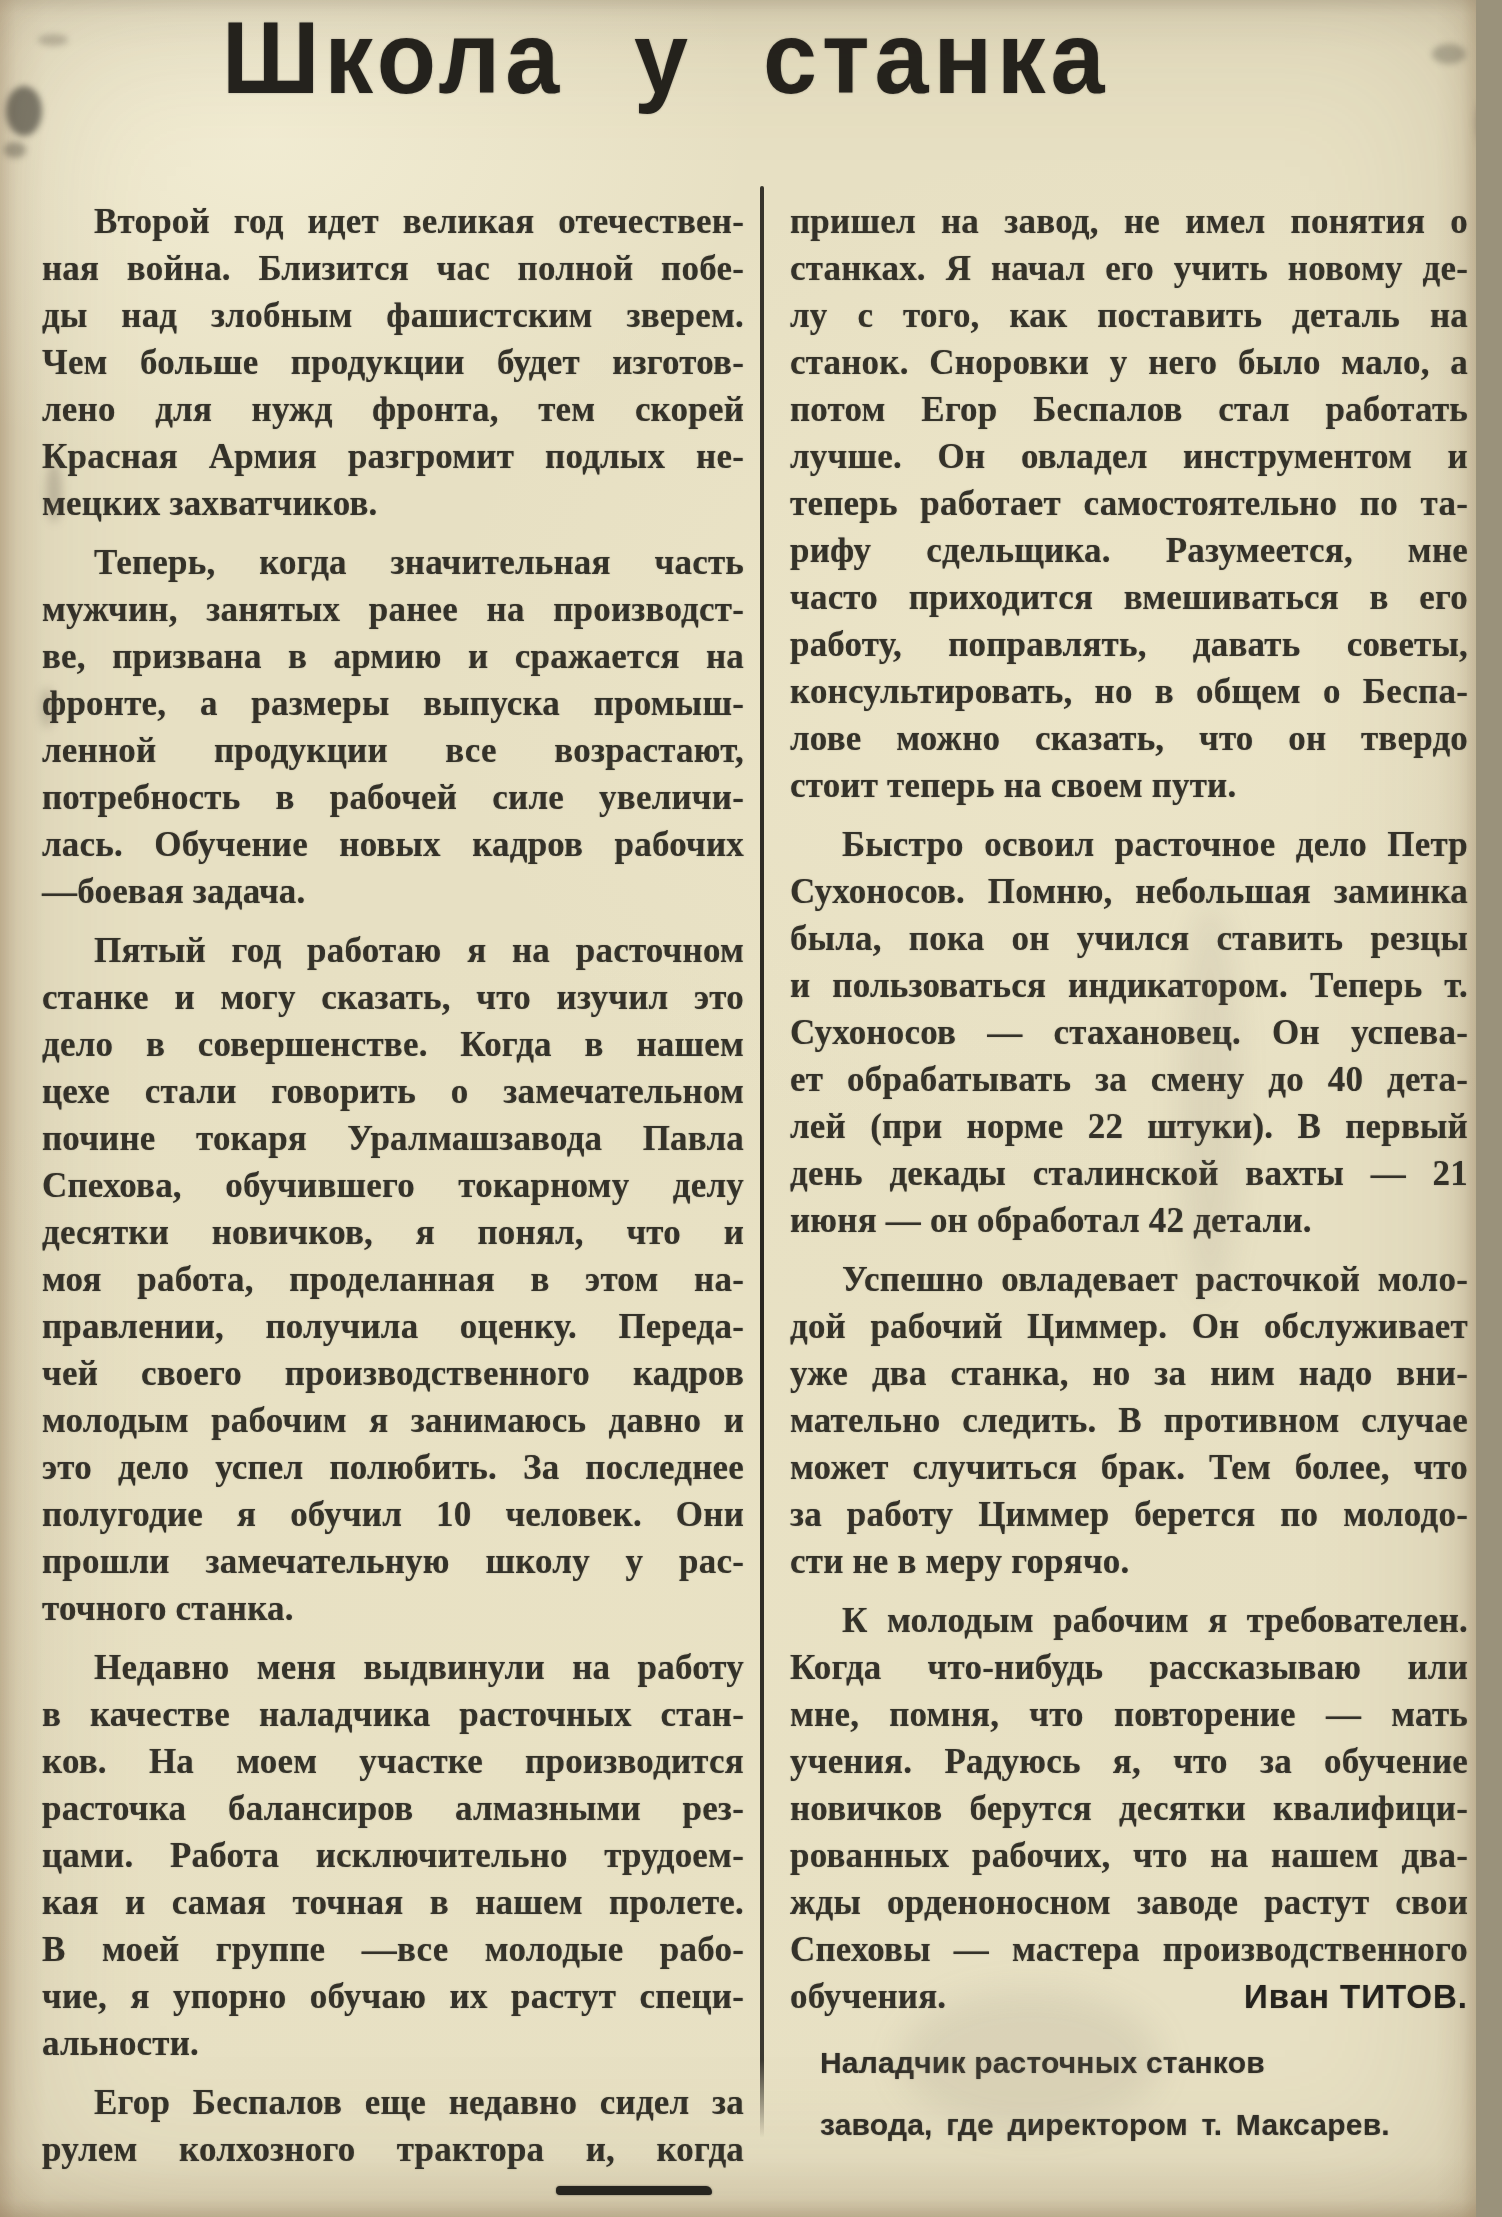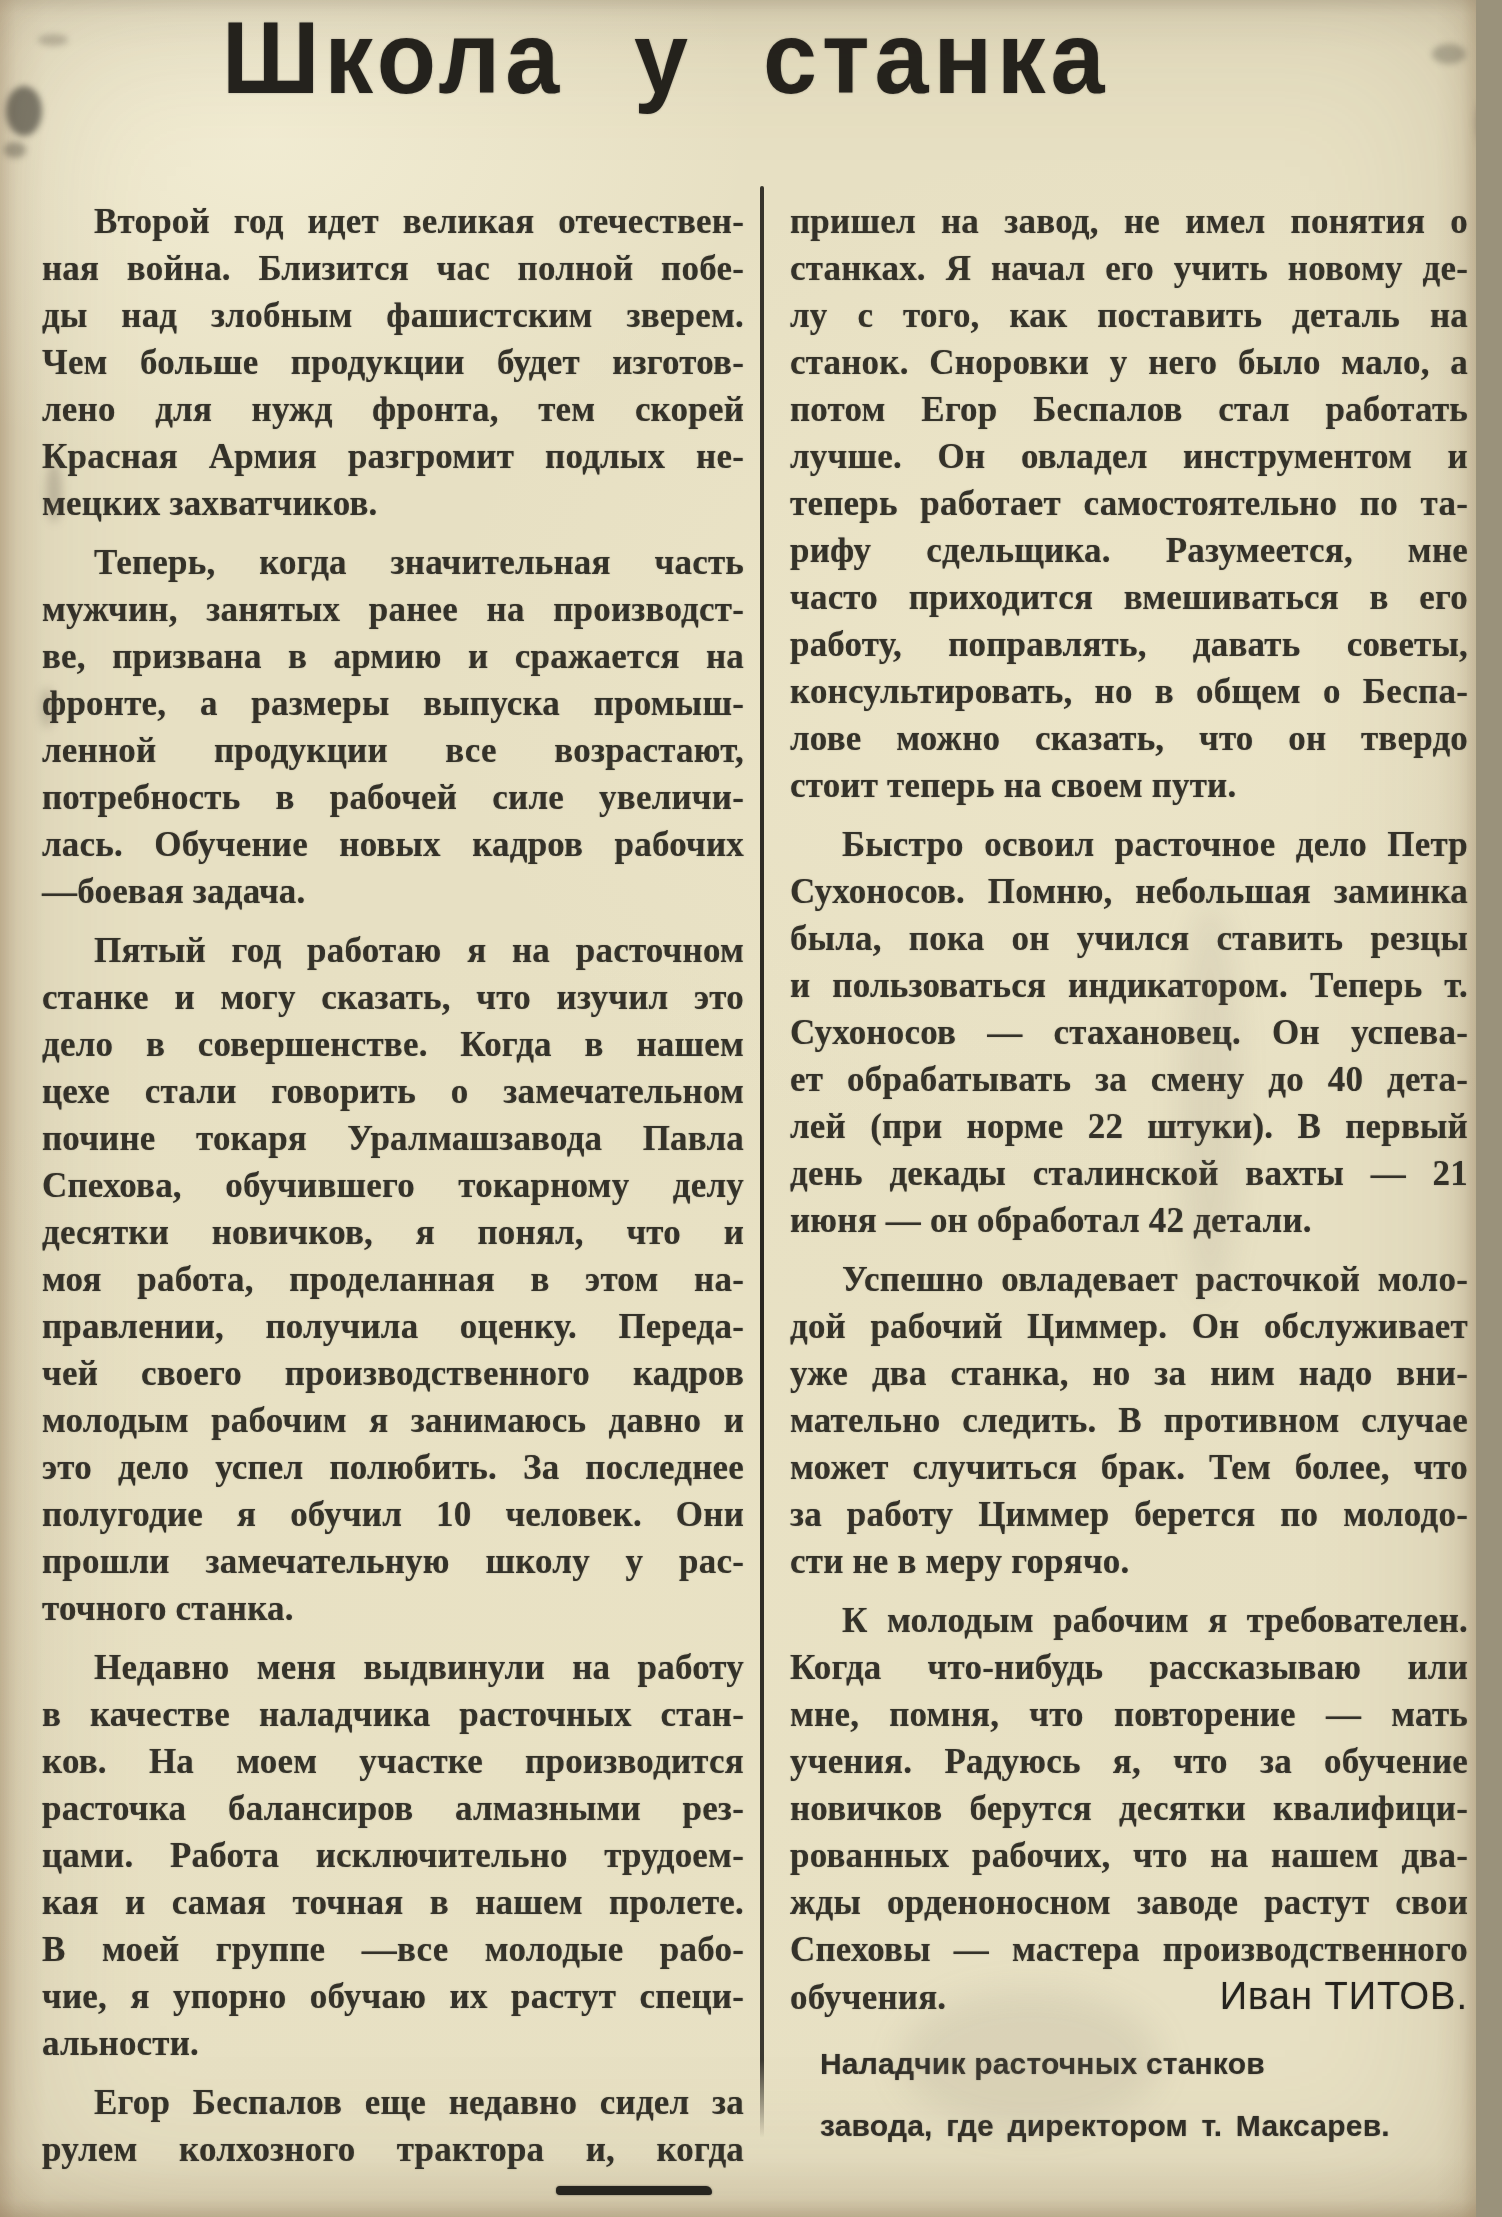--- a/index.html
+++ b/index.html
@@ -45,21 +45,21 @@
   }
   .col-left{ left:42px;  width:702px; }
   .col-right{ left:790px; width:678px; }
   .para{ margin:0 0 12px 0; }
   .line{ text-align:justify; text-align-last:justify; white-space:normal; }
   .line.endline{ text-align-last:left; }
   .line.indent{ text-indent:52px; }
   .line.split{ display:flex; justify-content:space-between; align-items:baseline; }
   .author{
     font-family:"Liberation Sans","DejaVu Sans",sans-serif;
-    font-weight:400; font-size:38px; letter-spacing:1px;
+    font-weight:700; font-size:33px; letter-spacing:1px;
     color:rgba(32,30,25,.95);
   }
   .signature{
     margin-top:10px; padding-left:30px;
     font-family:"Liberation Sans","DejaVu Sans",sans-serif;
     font-weight:700; font-size:30px; line-height:62px;
     color:rgba(38,36,30,.9);
     text-shadow:0 0 1.5px rgba(40,38,32,.45);
   }
   .sig-line2{ word-spacing:5px; }

